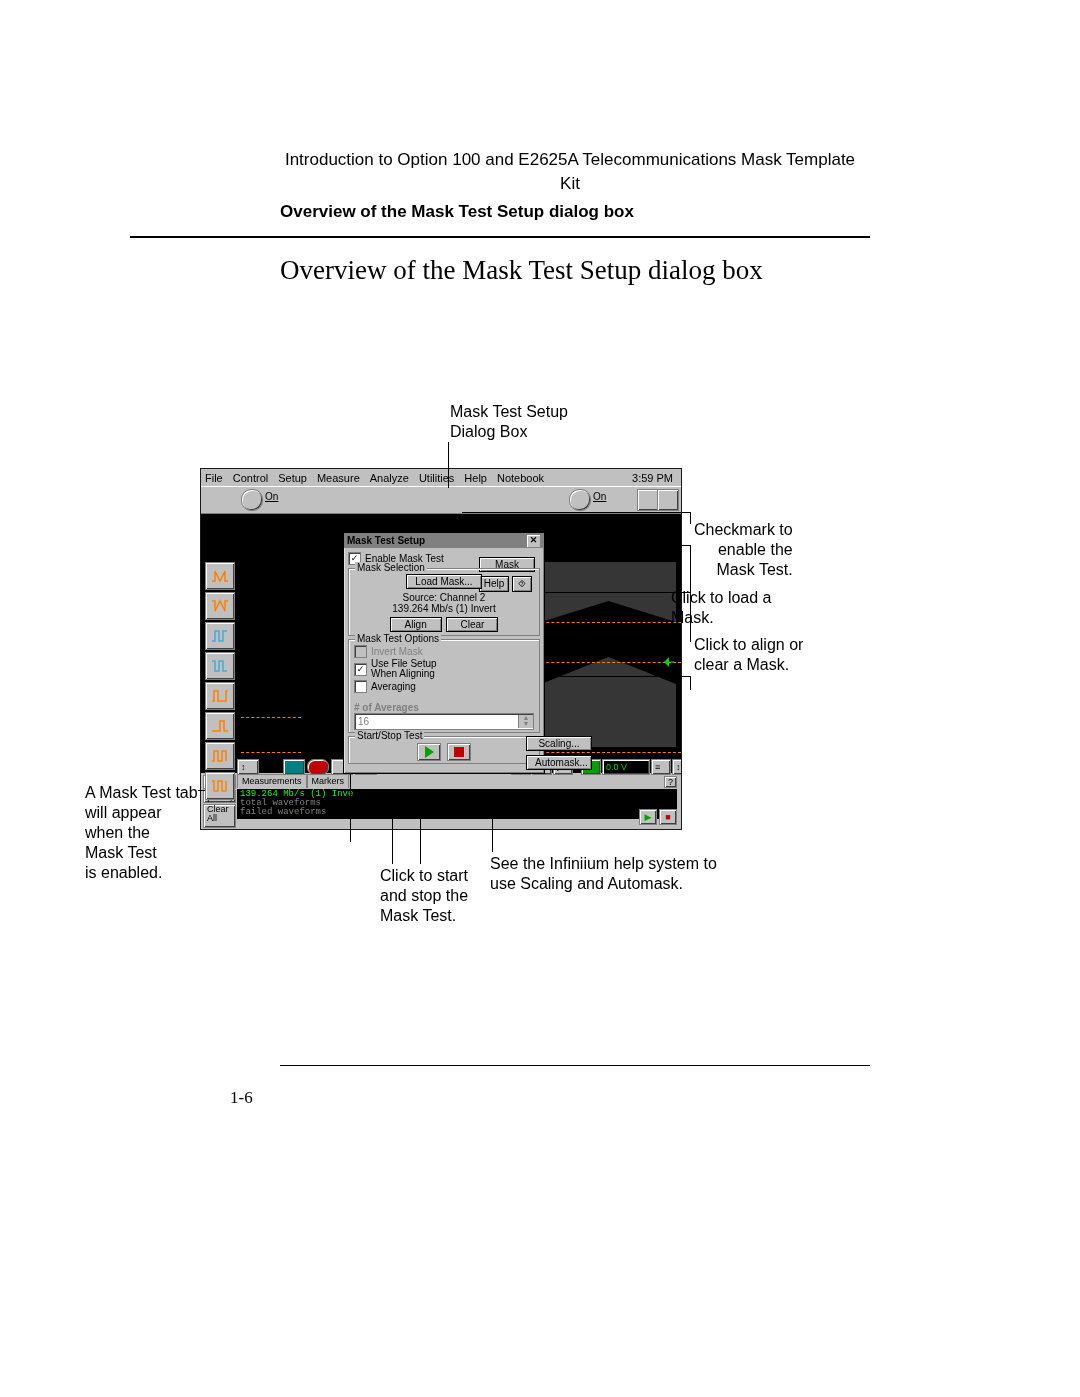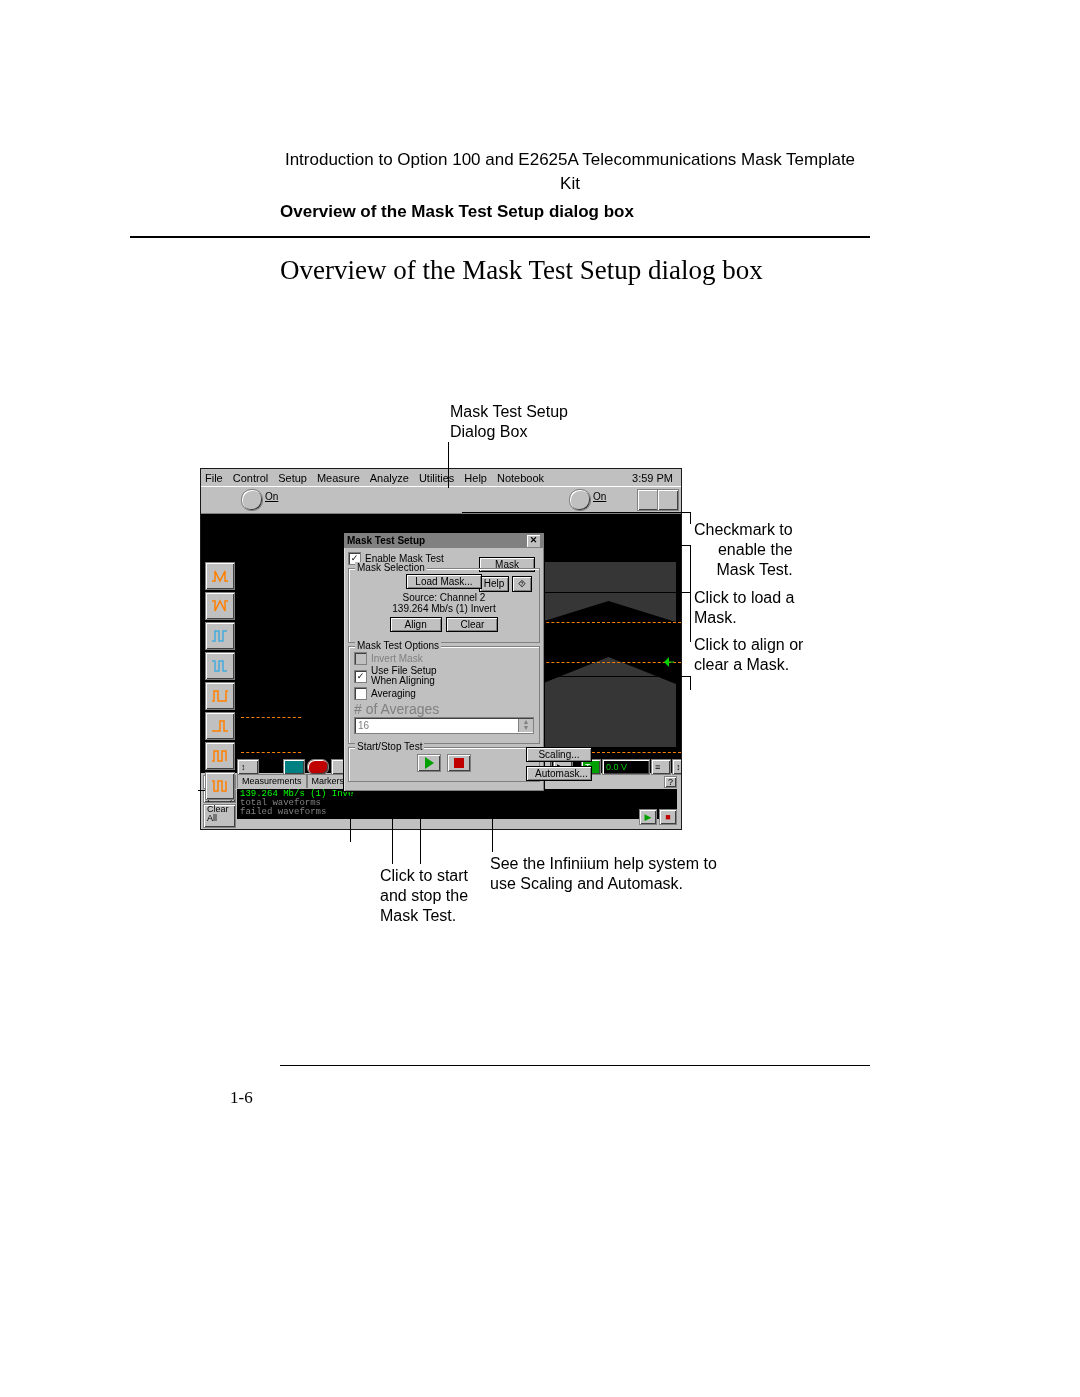--- a/index.html
+++ b/index.html
@@ -178,21 +178,21 @@
     text-align: center;
     line-height: 10px;
   }
   .dialog .body {
     padding: 3px 4px 6px 4px;
   }
   .groupbox {
     border: 1px solid #808080;
     box-shadow: inset 1px 1px #fff;
     margin: 3px 0;
-    padding: 4px 5px 9px 5px;
+    padding: 4px 5px 2px 5px;
     position: relative;
   }
   .groupbox .legend {
     position: absolute;
     top: -7px;
     left: 6px;
     background: #c0c0c0;
     padding: 0 2px;
     font-size: 10px;
   }
@@ -536,21 +536,21 @@
             </div>
             <div class="checkbox">
               <span class="box">✓</span>
               <span style="white-space:pre-line;line-height:1.0;">Use File Setup
 When Aligning</span>
             </div>
             <div class="checkbox">
               <span class="box"></span>
               <span>Averaging</span>
             </div>
-            <div style="font-size:14px;color:#808080;margin-top:1px;"># of Averages</div>
+            <div style="font-size:10px;color:#808080;margin-top:9px;font-weight:bold;"># of Averages</div>
             <div class="spinner">
               <span>16</span>
               <span class="spinbtns">▲<br>▼</span>
             </div>
           </div>
 
           <div class="groupbox" style="position:relative;">
             <span class="legend">Start/Stop Test</span>
             <div class="startstop">
               <div class="play">
@@ -611,26 +611,31 @@
         <span class="ctl" style="color:#00a000;">▶</span>
         <span class="ctl" style="color:#c00000;">■</span>
       </div>
     </div>
   </div>
 
   <div class="callout" style="top:402px;left:450px;white-space:pre-line;">Mask Test Setup
 Dialog Box</div>
   <div class="leader" style="top:442px;left:448px;height:46px;"></div>
 
+  <div class="callout" style="top:783px;left:85px;white-space:pre-line;">A Mask Test tab
+will appear
+when the
+Mask Test
+is enabled.</div>
   <div class="leader h" style="top:790px;left:198px;width:26px;"></div>
 
   <div class="callout" style="top:520px;left:694px;white-space:pre-line;text-align:right;">Checkmark to
 enable the
 Mask Test.</div>
-  <div class="callout" style="top:588px;left:694px;white-space:pre-line;">Click to load a
+  <div class="callout" style="top:588px;left:671px;white-space:pre-line;">Click to load a
 Mask.</div>
   <div class="callout" style="top:635px;left:694px;white-space:pre-line;">Click to align or
 clear a Mask.</div>
 
   <div class="leader h" style="top:512px;left:462px;width:228px;"></div>
   <div class="leader" style="top:512px;left:690px;height:12px;"></div>
   <div class="leader h" style="top:545px;left:448px;width:242px;"></div>
   <div class="leader" style="top:545px;left:690px;height:48px;"></div>
   <div class="leader h" style="top:592px;left:456px;width:234px;"></div>
   <div class="leader" style="top:592px;left:690px;height:50px;"></div>

